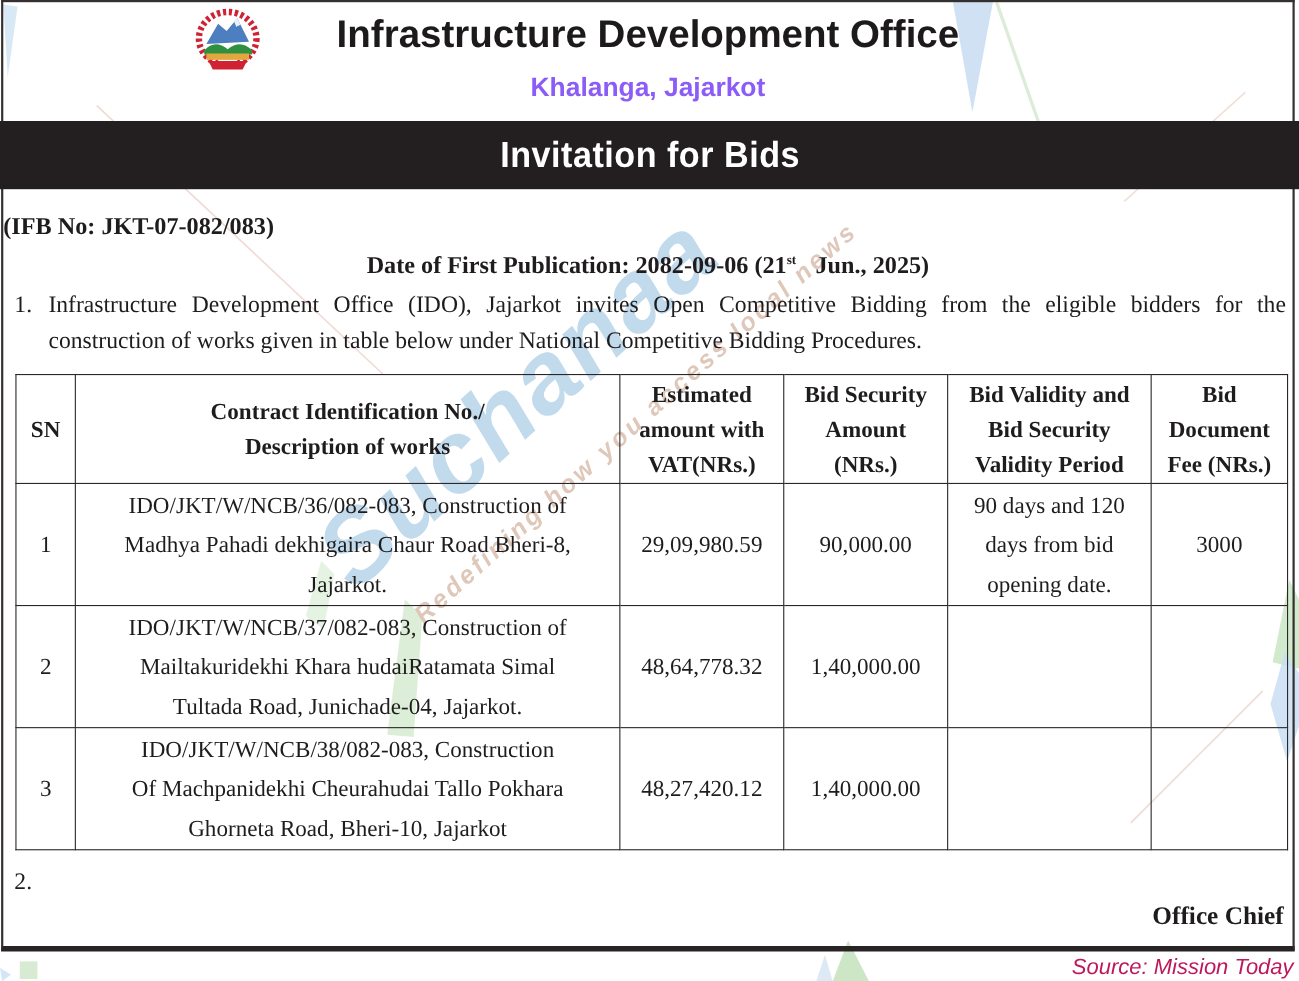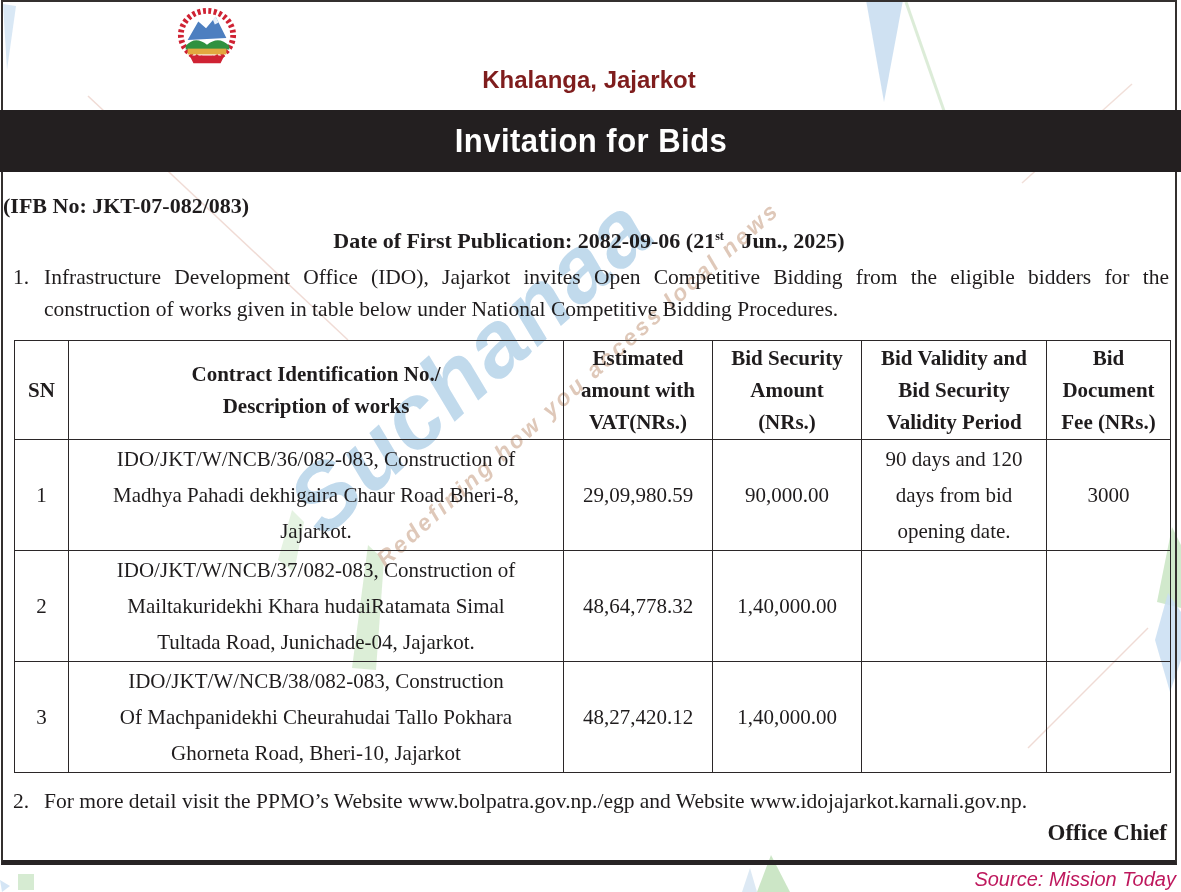--- a/index.html
+++ b/index.html
@@ -18,21 +18,21 @@
   #doc{
     position:absolute;left:1px;top:0;width:1172px;height:858px;z-index:2;
     border:2px solid #34302f;border-bottom:5px solid #282425;background:transparent;
   }
   #doc > *{position:absolute;}
   
   #emblem{left:173px;top:4px;width:62px;height:62px;}
   #org-title{left:0;top:10px;width:100%;text-align:center;
     font-family:"Liberation Sans",sans-serif;font-weight:bold;font-size:35px;color:#1d1a1b;}
   #org-subtitle{left:0;top:64px;width:100%;text-align:center;
-    font-family:"Liberation Sans",sans-serif;font-weight:bold;font-size:24px;color:#7f1d1d;}
+    font-family:"Liberation Sans",sans-serif;font-weight:bold;font-size:24px;color:#8b5cf6;}
   
   #banner{
     position:absolute;left:0;top:110px;width:1181px;height:62px;z-index:3;
     background:var(--banner-bg,#231f20);color:#ffffff;text-align:center;
     font-family:"Liberation Sans",sans-serif;font-weight:bold;font-size:33px;line-height:62px;
   }
   #banner span{display:inline-block;transform:scaleX(.94);letter-spacing:.5px;}
   
   #ifb-line{left:0;top:191px;width:100%;text-align:left;font-weight:bold;font-size:22px;}
   #pub-date{left:0;top:226px;width:100%;text-align:center;font-weight:bold;font-size:22px;}
@@ -88,20 +88,21 @@
 
   <svg id="emblem" viewBox="0 0 64 64">
     <ellipse cx="32" cy="30" rx="27" ry="25" fill="#ffffff" stroke="#cf2233" stroke-width="6" stroke-dasharray="3 2.6"></ellipse>
     <path d="M12,35 L23,16 L31,23 L41,11 L52,33 Z" fill="#4d7fc0"></path>
     <path d="M38,14 L41,11 L44,17 L40,19 Z" fill="#e9f1fa"></path>
     <path d="M10,41 Q20,30 32,40 Q44,30 55,41 L55,45 L10,45 Z" fill="#2f9140"></path>
     <rect x="12" y="44" width="40" height="6" fill="#e2a83f"></rect>
     <path d="M14,51 L50,51 L46,59 L18,59 Z" fill="#cf2233"></path>
   </svg>
 
+  <div id="org-title">Infrastructure Development Office</div>
   <div id="org-subtitle">Khalanga, Jajarkot</div>
 
   <div id="ifb-line">(IFB No: JKT-07-082/083)</div>
 
   <div id="pub-date">
     <span>Date of First Publication: 2082-09-06 (21</span><sup>st</sup><span> Jun., 2025)</span>
   </div>
 
   <div id="item1" class="numbered">
     <span class="num">1.</span>
@@ -165,19 +166,18 @@
       <td>48,27,420.12</td>
       <td>1,40,000.00</td>
       <td class="validity"></td>
       <td></td>
     </tr>
   </tbody>
     </table>
 
   <div id="item2" class="numbered">
     <span class="num">2.</span>
-    <span class="txt">For more detail visit the PPMO’s Website www.bolpatra.gov.np./egp and Website www.idojajarkot.karnali.gov.np.</span>
   </div>
 
   <div id="office-chief">Office Chief</div>
 </div>
 
 <div id="source-credit">Source: Mission Today</div>
 
 </body></html>

